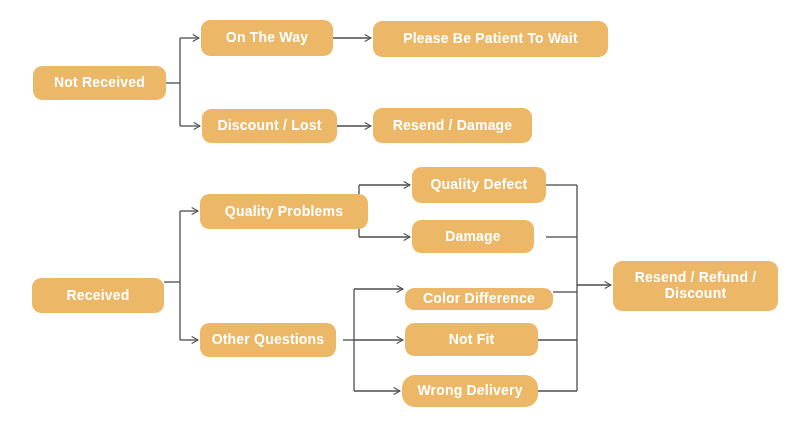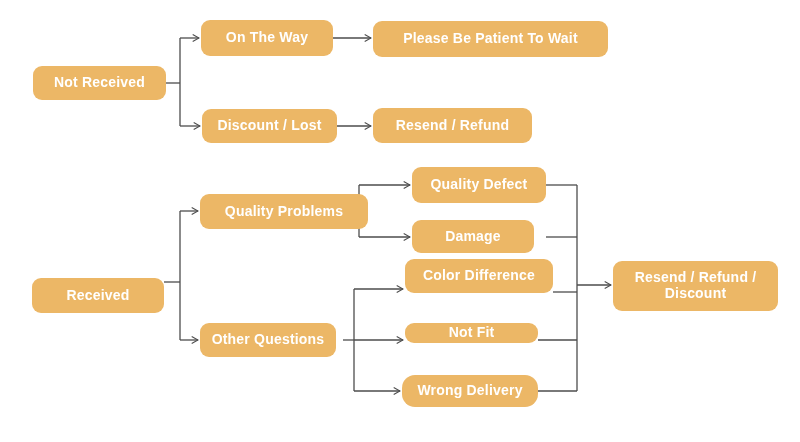--- a/index.html
+++ b/index.html
@@ -72,23 +72,23 @@
       <path d="M538,340 L577,340"></path>
       <path d="M538,391 L577,391"></path>
       <path d="M577,185 L577,391"></path>
       <path d="M577,285 L611,285" marker-end="url(#arrowhead)"></path>
     </svg>
 
 <div class="node" style="left: 33px; top: 66px; width: 133px; height: 34px;">Not Received</div>
     <div class="node" style="left: 201px; top: 20px; width: 132px; height: 36px;">On The Way</div>
     <div class="node" style="left: 373px; top: 21px; width: 235px; height: 36px;">Please Be Patient To Wait</div>
     <div class="node" style="left: 202px; top: 109px; width: 135px; height: 34px;">Discount / Lost</div>
-    <div class="node" style="left: 373px; top: 108px; width: 159px; height: 35px;">Resend / Refund</div>
+    <div class="node" style="left: 373px; top: 108px; width: 159px; height: 35px;">Resend / Damage</div>
     <div class="node" style="left: 32px; top: 278px; width: 132px; height: 35px;">Received</div>
     <div class="node" style="left: 200px; top: 194px; width: 168px; height: 35px;">Quality Problems</div>
     <div class="node" style="left: 200px; top: 323px; width: 136px; height: 34px;">Other Questions</div>
     <div class="node" style="left: 412px; top: 167px; width: 134px; height: 36px;">Quality Defect</div>
     <div class="node" style="left: 412px; top: 220px; width: 122px; height: 33px;">Damage</div>
-    <div class="node" style="left: 405px; top: 259px; width: 148px; height: 34px;">Color Difference</div>
-    <div class="node" style="left: 405px; top: 323px; width: 133px; height: 20px;">Not Fit</div>
+    <div class="node" style="left: 405px; top: 288px; width: 148px; height: 22px;">Color Difference</div>
+    <div class="node" style="left: 405px; top: 323px; width: 133px; height: 33px;">Not Fit</div>
     <div class="node" style="left: 402px; top: 375px; width: 136px; height: 32px; border-radius: 13px;">Wrong Delivery</div>
     <div class="node" style="left: 613px; top: 261px; width: 165px; height: 50px;">Resend / Refund / Discount</div>
   </div>
 
 </body></html>

